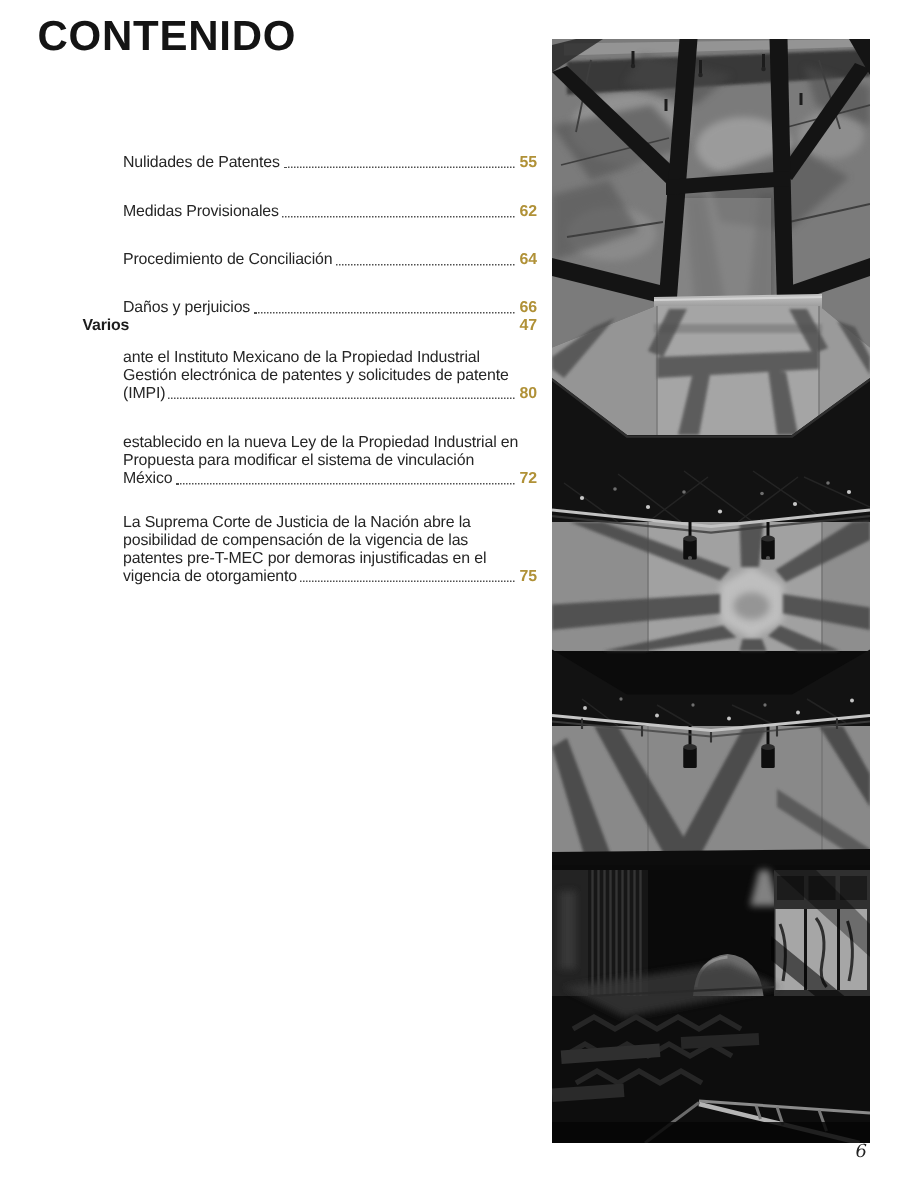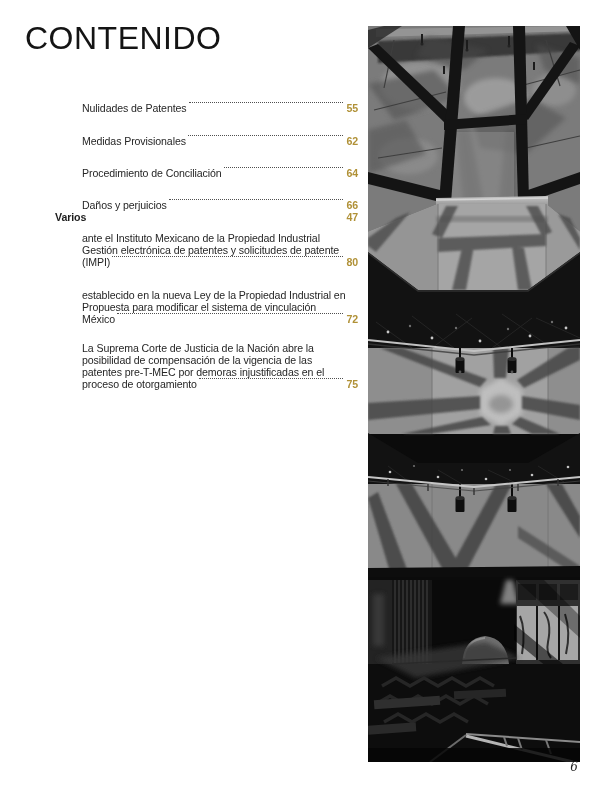--- a/index.html
+++ b/index.html
@@ -1,29 +1,29 @@
 <!DOCTYPE html>
 <html><head>
 <meta charset="utf-8">
 <style>
   html,body{margin:0;padding:0;}
   body{
     width:602px;height:788px;position:relative;background:#ffffff;
     font-family:"Liberation Sans",sans-serif;overflow:hidden;
   }
   .page-title{
-    position:absolute;left:25px;top:20px;
-    font-size:32px;font-weight:400;letter-spacing:.5px;color:#141414;
+    position:absolute;left:25px;top:8px;
+    font-size:28px;font-weight:700;letter-spacing:.5px;color:#141414;
   }
   .toc{
     position:absolute;left:82px;top:102px;width:276px;
     font-size:10.6px;line-height:12px;color:#262626;letter-spacing:-.1px;
   }
   .entry{margin:0;}
-  .row{display:flex;align-items:flex-start;}
+  .row{display:flex;align-items:flex-end;}
   .row .label{flex:0 1 auto;white-space:nowrap;}
   .dots{
     flex:1 1 auto;min-width:8px;
     border-bottom:1.4px dotted #4f4f4f;
     margin:0 3px 2px 2px;
   }
   .spacer{flex:1 1 auto;}
   .pg{flex:0 0 auto;font-weight:700;color:#b09137;}
   .mt21{margin-top:21px;}
   .mt20{margin-top:20px;}
@@ -108,21 +108,21 @@
       <span class="dots"></span>
       <span class="pg">72</span>
     </div>
   </div>
 
   <div class="entry mt17">
     <div class="line">La Suprema Corte de Justicia de la Nación abre la</div>
     <div class="line">posibilidad de compensación de la vigencia de las</div>
     <div class="line">patentes pre-T-MEC por demoras injustificadas en el</div>
     <div class="row">
-      <span class="label">proceso de otorgamiento</span>
+      <span class="label">vigencia de otorgamiento</span>
       <span class="dots"></span>
       <span class="pg">75</span>
     </div>
   </div>
 
 </div>
 
 <div class="photo">
 <svg width="212" height="736" viewBox="0 0 212 736" xmlns="http://www.w3.org/2000/svg">
   <defs>

